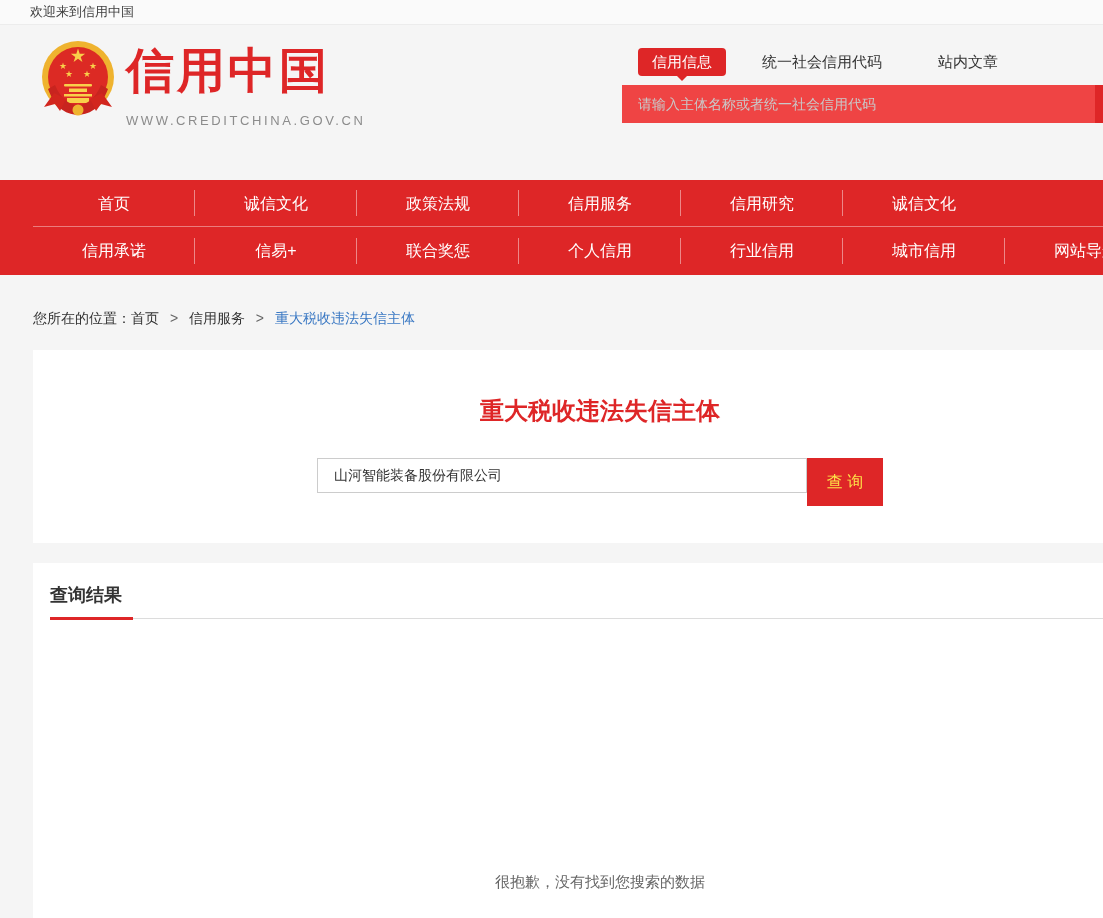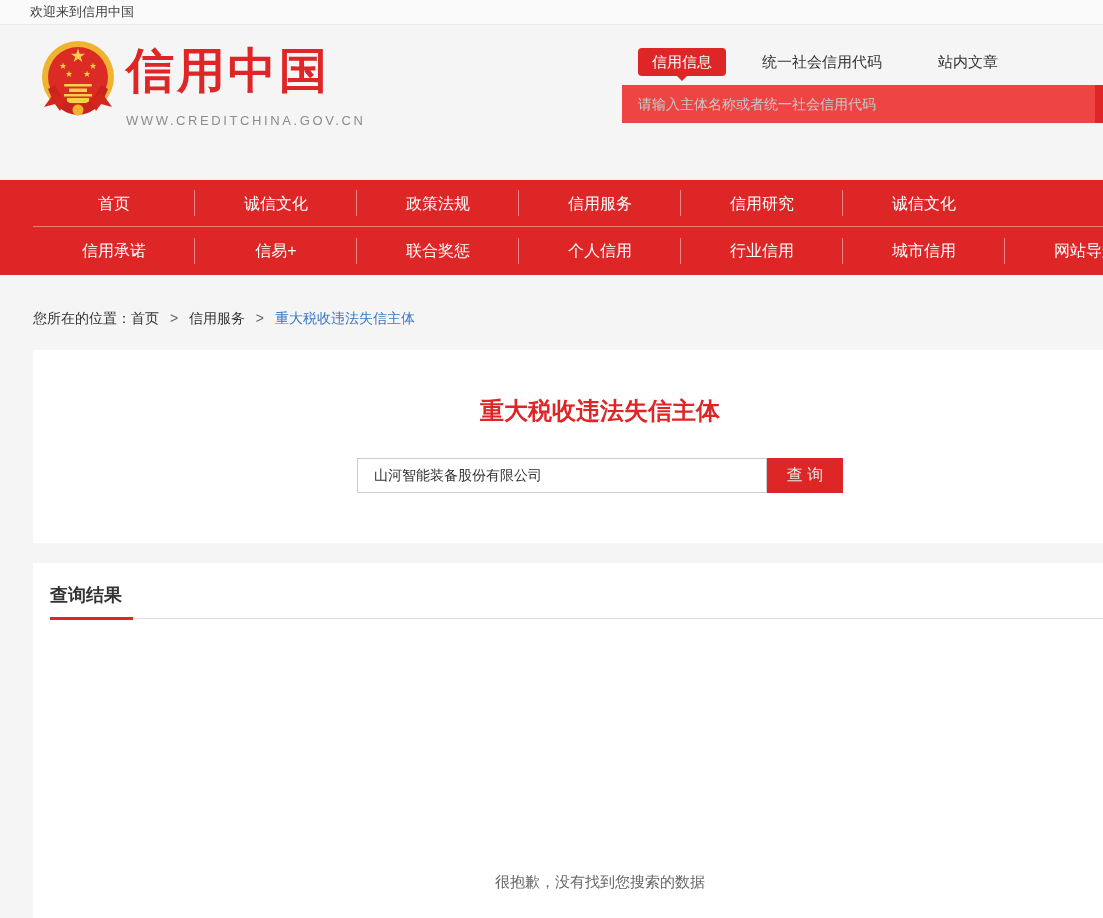--- a/index.html
+++ b/index.html
@@ -58,24 +58,24 @@
   .breadcrumb{margin:33px 0 0 33px;font-size:14px;color:#333;height:20px;line-height:20px;}
   .breadcrumb .sep{color:#666;margin:0 7px;}
   .breadcrumb .crumb{cursor:pointer;}
   .breadcrumb .current{color:var(--blue);cursor:pointer;}
 
   
   .panel{background:#fff;margin-left:33px;width:1134px;}
   .panel-query{margin-top:22px;height:193px;padding-top:46px;}
   .page-title{text-align:center;font-size:24px;font-weight:700;color:var(--red);line-height:30px;}
   .query-row{display:flex;justify-content:center;margin-top:32px;}
-  .query-row input{width:410px;height:35px;border:1px solid #ccc;background:#fff;outline:none;
+  .query-row input{width:490px;height:35px;border:1px solid #ccc;background:#fff;outline:none;
               padding:0 16px;font-size:14px;color:#333;
               font-family:"Liberation Sans","DejaVu Sans",sans-serif;}
-  .query-row .qbtn{width:76px;height:35px;border:0;background:var(--red);color:#e5e5e5;
+  .query-row .qbtn{width:76px;height:48px;border:0;background:var(--red);color:#fde047;
               font-size:16px;cursor:pointer;white-space:nowrap;
               font-family:"Liberation Sans","DejaVu Sans",sans-serif;}
 
   .panel-results{margin-top:20px;height:360px;padding-top:20px;}
   .results-heading{margin-left:17px;font-size:18px;font-weight:700;color:#333;line-height:25px;}
   .rule{display:flex;align-items:center;margin:9px 0 0 17px;height:3px;}
   .rule-red{width:83px;height:3px;background:var(--red);}
   .rule-gray{flex:1;height:1px;background:#dcdcdc;}
   .empty-message{margin-top:253px;text-align:center;font-size:15px;color:#666;}
 </style>

